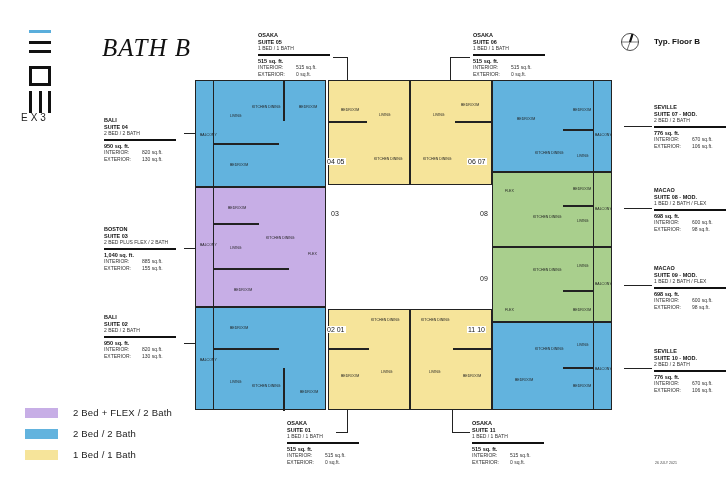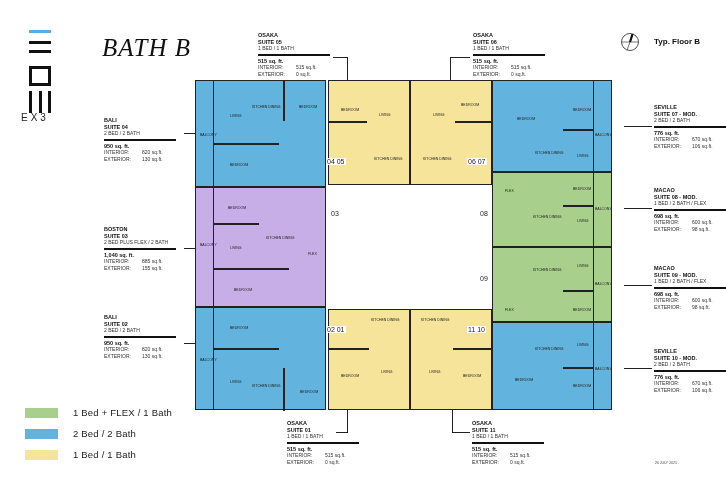--- a/index.html
+++ b/index.html
@@ -373,22 +373,22 @@
   <div class="unitnum" style="left:277px; top:78px;">06 07</div>
   <div class="unitnum" style="left:140px; top:130px;">03</div>
   <div class="unitnum" style="left:289px; top:130px;">08</div>
   <div class="unitnum" style="left:289px; top:195px;">09</div>
   <div class="unitnum" style="left:136px; top:246px;">02 01</div>
   <div class="unitnum" style="left:277px; top:246px;">11 10</div>
 </div>
 
 <div class="legend">
   <div class="legend-item">
-    <div class="swatch" style="background:#a9cf8d;"></div>
-    <span class="legend-label">1 Bed + FLEX / 1 Bath</span>
+    <div class="swatch" style="background:#c7aee6;"></div>
+    <span class="legend-label">2 Bed  + FLEX / 2 Bath</span>
   </div>
   <div class="legend-item">
     <div class="swatch" style="background:#62b3de;"></div>
     <span class="legend-label">2 Bed  / 2 Bath</span>
   </div>
   <div class="legend-item">
     <div class="swatch" style="background:#f6e49a;"></div>
     <span class="legend-label">1 Bed / 1 Bath</span>
   </div>
 </div>

